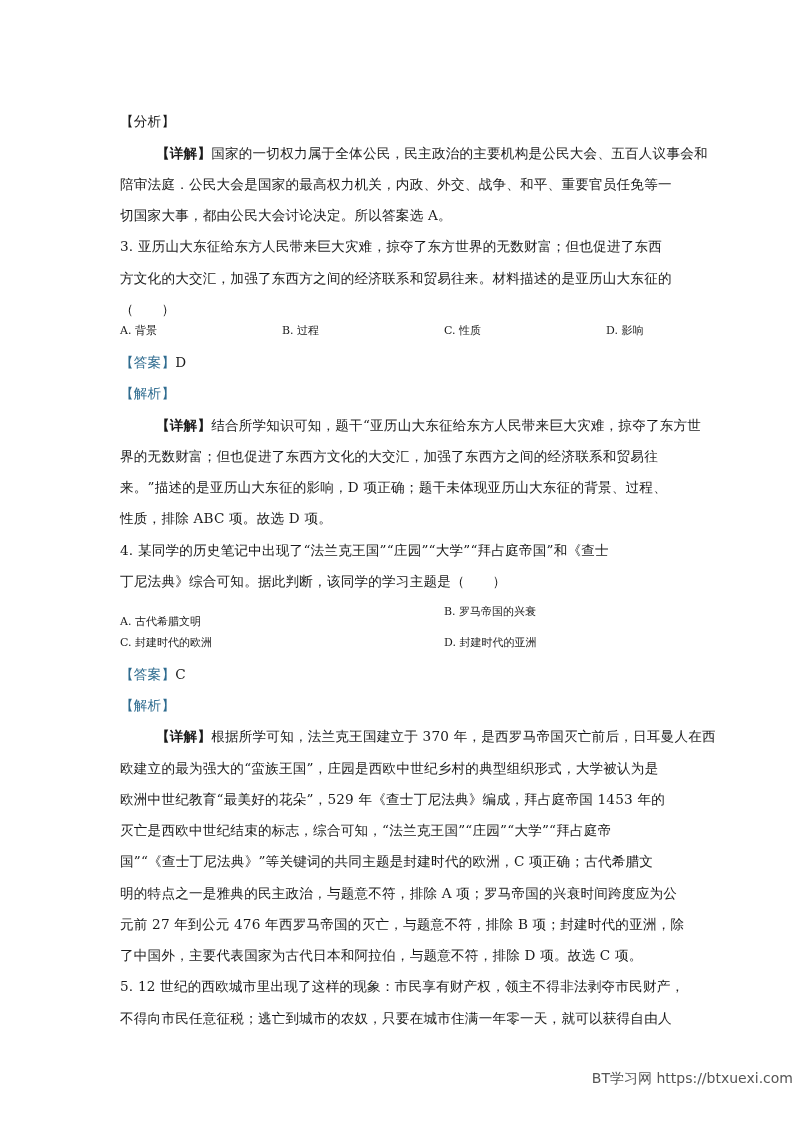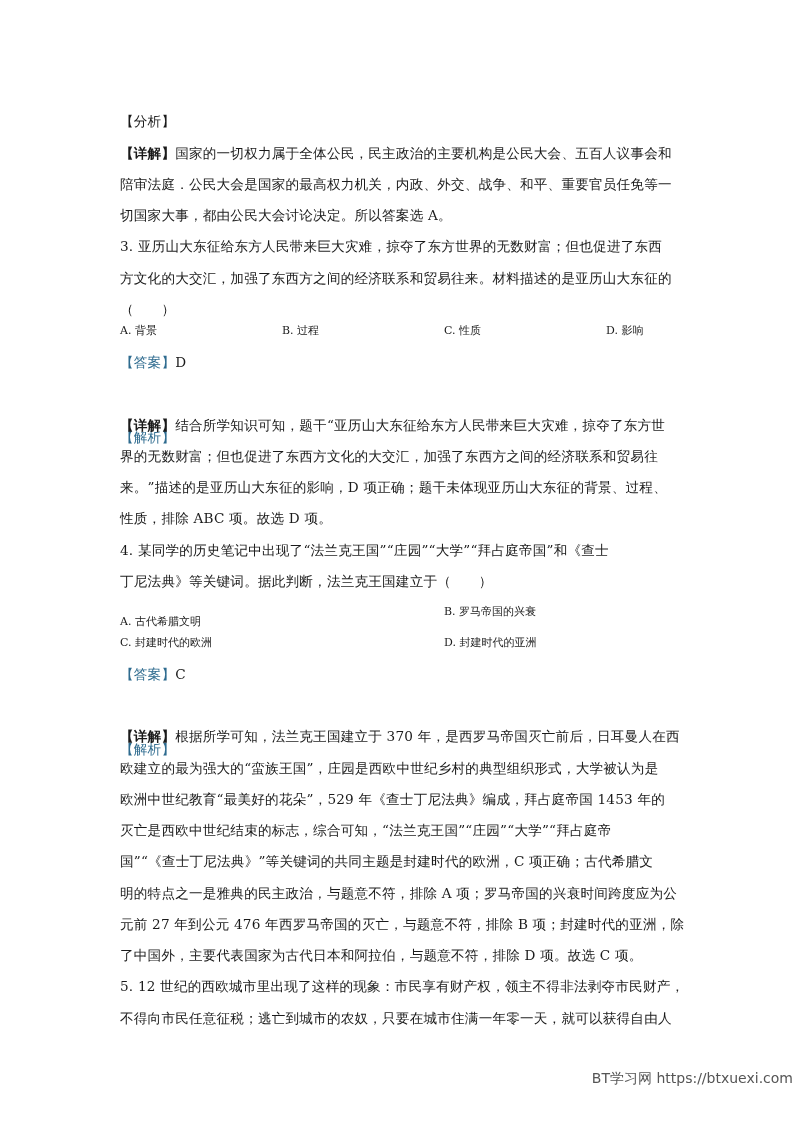--- a/index.html
+++ b/index.html
@@ -1,21 +1,21 @@
 <!DOCTYPE html>
 <html><head>
 <meta charset="utf-8">
 <style>
   html, body { margin: 0; padding: 0; background: #ffffff; }
   body { width: 793px; height: 1122px; position: relative; overflow: hidden;
          font-family: "DejaVu Serif", "Liberation Serif", serif; color: #1a1a1a; }
   .page { position: absolute; left: 120px; top: 0; width: 540px; }
   .line { position: absolute; left: 0; white-space: nowrap; font-size: 13.6px; line-height: 20px; letter-spacing: 0.2px; }
-  .blue { color: #2e6b8f; margin-top: 44px; }
-  .bold-br { font-weight: bold; }
+  .blue { color: #2e6b8f; }
+  .bold-br { font-weight: bold; margin-left: 36px; }
   .opt { position: absolute; white-space: nowrap; font-size: 11px; line-height: 20px; }
   .footer { position: absolute; left: 0; width: 793px; top: 1070px; text-align: right;
             font-family: "DejaVu Sans", "Liberation Sans", sans-serif; font-size: 14px; color: #555; }
 </style>
 </head>
 <body>
 
 <div class="page">
 
   <div class="line" style="top:111px">【分析】</div>
@@ -31,21 +31,21 @@
   <div class="opt" style="top:321px; left:324px">C.  性质</div>
   <div class="opt" style="top:321px; left:486px">D.  影响</div>
   <div class="line" style="top:352px"><span class="blue">【答案】</span><span>D</span></div>
   <div class="line blue" style="top:383px">【解析】</div>
   <div class="line" style="top:415px"><span class="bold-br">【详解】</span><span>结合所学知识可知，题干“亚历山大东征给东方人民带来巨大灾难，掠夺了东方世</span></div>
   <div class="line" style="top:446px">界的无数财富；但也促进了东西方文化的大交汇，加强了东西方之间的经济联系和贸易往</div>
   <div class="line" style="top:477px">来。”描述的是亚历山大东征的影响，D 项正确；题干未体现亚历山大东征的背景、过程、</div>
   <div class="line" style="top:508px">性质，排除 ABC 项。故选 D 项。</div>
 
   <div class="line" style="top:540px">4.  某同学的历史笔记中出现了“法兰克王国”“庄园”“大学”“拜占庭帝国”和《查士</div>
-  <div class="line" style="top:571px">丁尼法典》等关键词。据此判断，法兰克王国建立于（　　）</div>
+  <div class="line" style="top:571px">丁尼法典》综合可知。据此判断，该同学的学习主题是（　　）</div>
   <div class="opt" style="top:612px; left:0">A.  古代希腊文明</div>
   <div class="opt" style="top:602px; left:324px">B.  罗马帝国的兴衰</div>
   <div class="opt" style="top:633px; left:0">C.  封建时代的欧洲</div>
   <div class="opt" style="top:633px; left:324px">D.  封建时代的亚洲</div>
   <div class="line" style="top:664px"><span class="blue">【答案】</span><span>C</span></div>
   <div class="line blue" style="top:695px">【解析】</div>
   <div class="line" style="top:726px"><span class="bold-br">【详解】</span><span>根据所学可知，法兰克王国建立于 370 年，是西罗马帝国灭亡前后，日耳曼人在西</span></div>
   <div class="line" style="top:758px">欧建立的最为强大的“蛮族王国”，庄园是西欧中世纪乡村的典型组织形式，大学被认为是</div>
   <div class="line" style="top:789px">欧洲中世纪教育“最美好的花朵”，529 年《查士丁尼法典》编成，拜占庭帝国 1453 年的</div>
   <div class="line" style="top:820px">灭亡是西欧中世纪结束的标志，综合可知，“法兰克王国”“庄园”“大学”“拜占庭帝</div>

